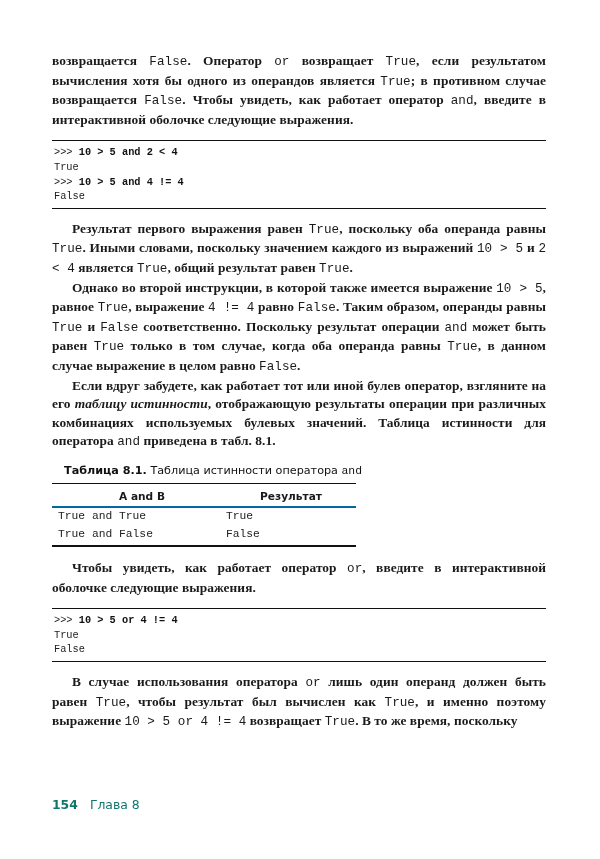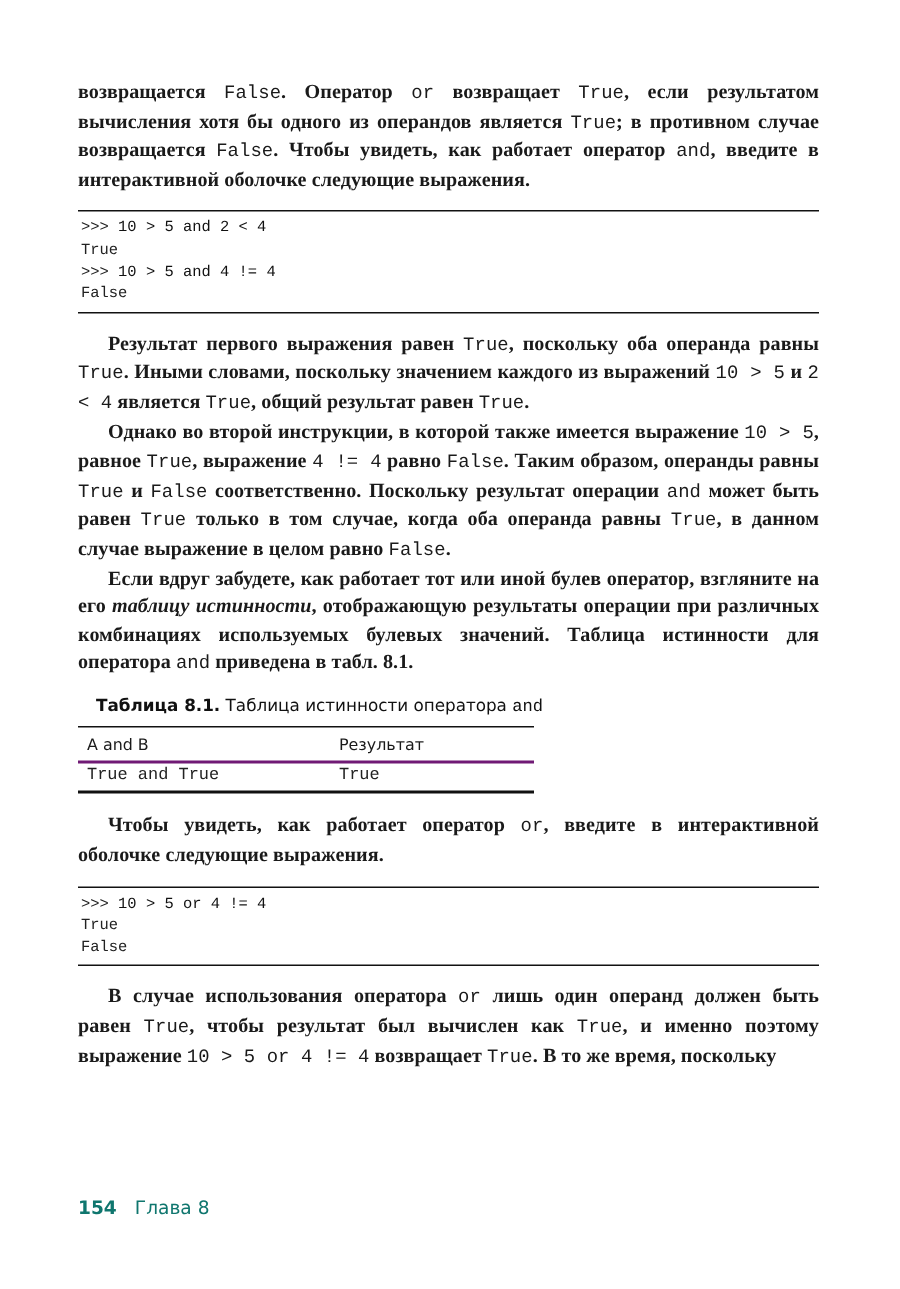--- a/index.html
+++ b/index.html
@@ -22,35 +22,35 @@
     }
     em.term { font-style: italic; font-weight: 600; }
     .codeblock {
       border-top: 1.5px solid #111; border-bottom: 1.5px solid #111;
       padding: 4px 0 4px 2px; margin: 11px 0 11px 0;
     }
     .codeblock .line {
       font-family: "Liberation Mono", "DejaVu Sans Mono", monospace;
       font-size: 10.3px; line-height: 14.6px; white-space: pre; color: #222;
     }
-    .codeblock .line b { font-weight: 400; color: #111; }
+    .codeblock .line b { font-weight: 700; color: #111; }
     .caption {
       font-family: "DejaVu Sans", "Liberation Sans", sans-serif;
       font-size: 11.2px; margin: 12px 0 6px 12px; color: #111;
     }
     .caption .cap-num { font-weight: 700; }
     .caption .cap-mono { font-family: "Liberation Mono", "DejaVu Sans Mono", monospace; font-size: 11.4px; }
     table.truth {
       border-collapse: collapse; width: 304px; margin: 0 0 12px 0;
       border-top: 1px solid #111; border-bottom: 2.2px solid #111;
     }
     table.truth th {
-      text-align: left; font-family: "DejaVu Sans", "Liberation Sans", sans-serif;
-      font-weight: 400; font-size: 10.6px; padding: 6px 0 4px 6px;
-      border-bottom: 2px solid #701a75;
+      text-align: center; font-family: "DejaVu Sans", "Liberation Sans", sans-serif;
+      font-weight: 700; font-size: 10.6px; padding: 6px 0 4px 6px;
+      border-bottom: 2px solid #0369a1;
     }
     table.truth td {
       font-family: "Liberation Mono", "DejaVu Sans Mono", monospace;
       font-size: 11.3px; padding: 1px 0 2px 6px; line-height: 15.6px; color: #222; margin-top: 13px;
     }
     table.truth th.col2, table.truth td.col2 { width: 130px; padding-left: 0; }
     .footer {
       position: absolute; left: 52px; top: 797px;
       font-family: "DejaVu Sans", "Liberation Sans", sans-serif;
       font-size: 12.4px; color: #0f766e;
@@ -84,20 +84,24 @@
       <tr>
         <th>A and B</th>
         <th class="col2">Результат</th>
       </tr>
     </thead>
     <tbody>
       <tr>
         <td>True and True</td>
         <td class="col2">True</td>
       </tr>
+      <tr>
+        <td>True and False</td>
+        <td class="col2">False</td>
+      </tr>
     </tbody>
   </table>
 
   <p class="indent"><span>Чтобы увидеть, как работает оператор </span><code>or</code><span>, введите в интерактивной оболочке следующие выражения.</span></p>
 
   <div class="codeblock">
     <div class="line"><span>&gt;&gt;&gt; </span><b>10 &gt; 5 or 4 != 4</b></div>
     <div class="line">True</div>
     <div class="line">False</div>
   </div>

